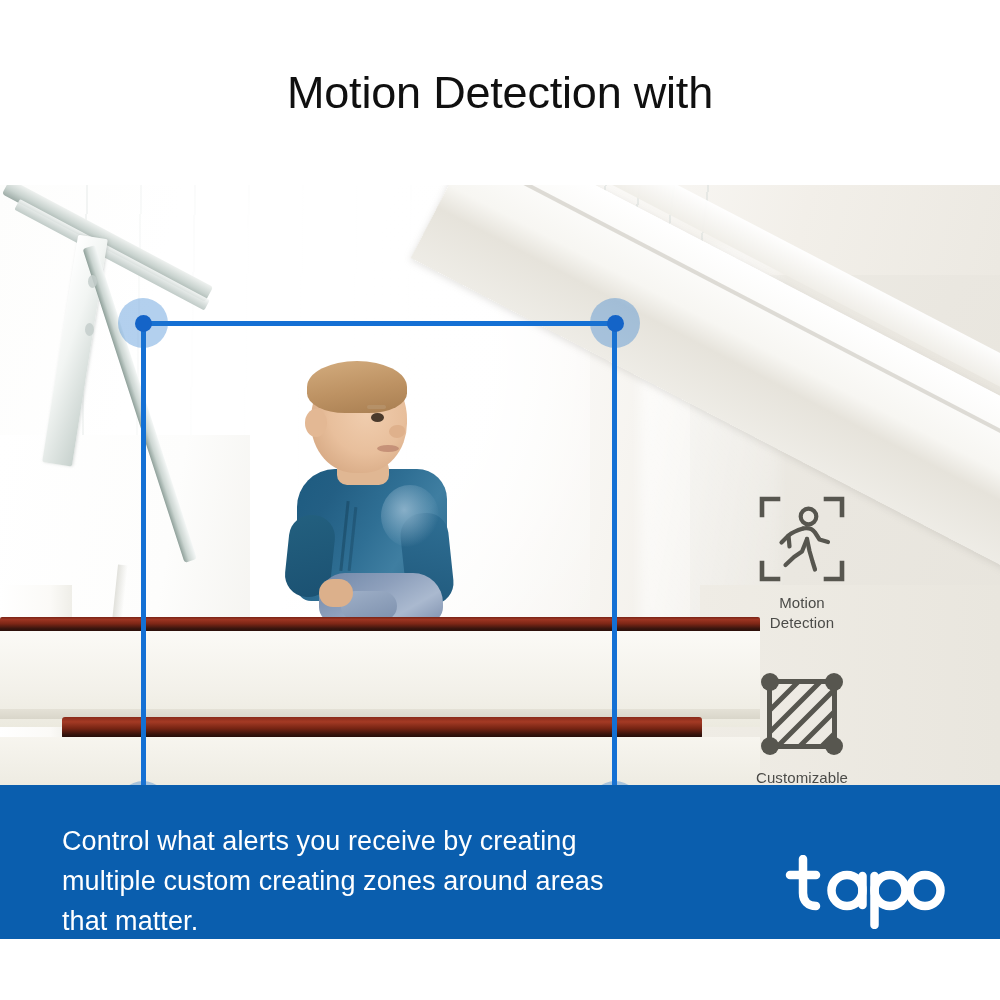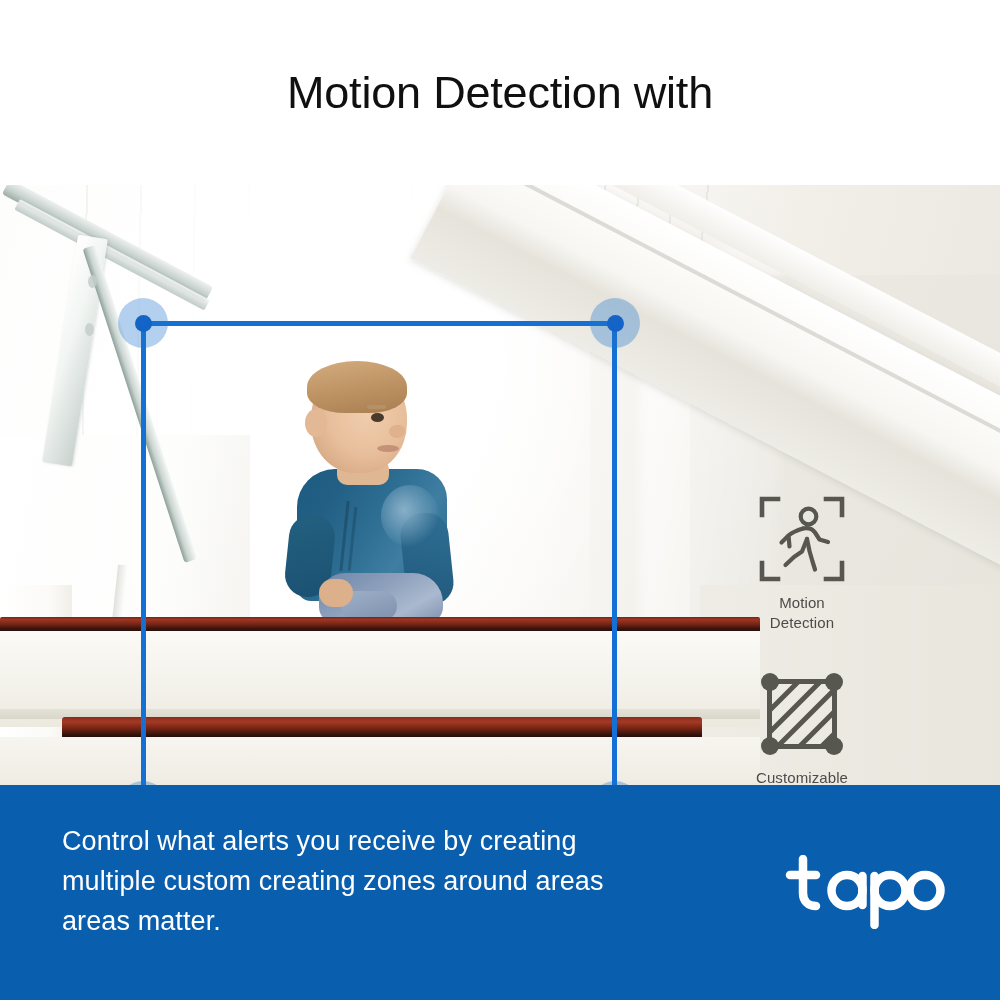--- a/index.html
+++ b/index.html
@@ -255,21 +255,21 @@
   }
   .feature .label{
     margin-top:10px;text-align:center;color:#4b4b48;
     font-size:15px;line-height:20px;letter-spacing:.1px;
   }
   .f-motion{left:692px;top:310px;}
   .f-zones{left:692px;top:485px;}
 
   
   .banner{
-    position:absolute;left:0;top:785px;width:1000px;height:215px;
+    position:absolute;left:0;top:785px;width:1000px;height:154px;
     background:#0a5eae;
   }
   .banner .copy{
     position:absolute;left:62px;top:36px;width:620px;
     color:#ffffff;font-size:27px;line-height:40px;font-weight:400;
     letter-spacing:.1px;
   }
   .banner .logo{
     position:absolute;left:785px;top:70px;
   }
@@ -404,21 +404,21 @@
         <div>Customizable</div>
 
       </div>
     </div>
   </div>
 
   <div class="banner">
     <div class="copy">
       <div>Control what alerts you receive by creating</div>
       <div>multiple custom creating zones around areas</div>
-      <div>areas matter.</div>
+      <div>that matter.</div>
     </div>
     <div class="logo">
       <svg width="160" height="74" viewBox="0 0 160 74">
         <g fill="none" stroke="#ffffff" stroke-width="8.5" stroke-linecap="round">
 
           <path d="M18 4 L18 38 C18 46 23 51 31 51"></path>
           <line x1="5" y1="20" x2="31" y2="20"></line>
 
           <circle cx="62" cy="35.5" r="15.5"></circle>
           <path d="M77.5 21 L77.5 50"></path>

